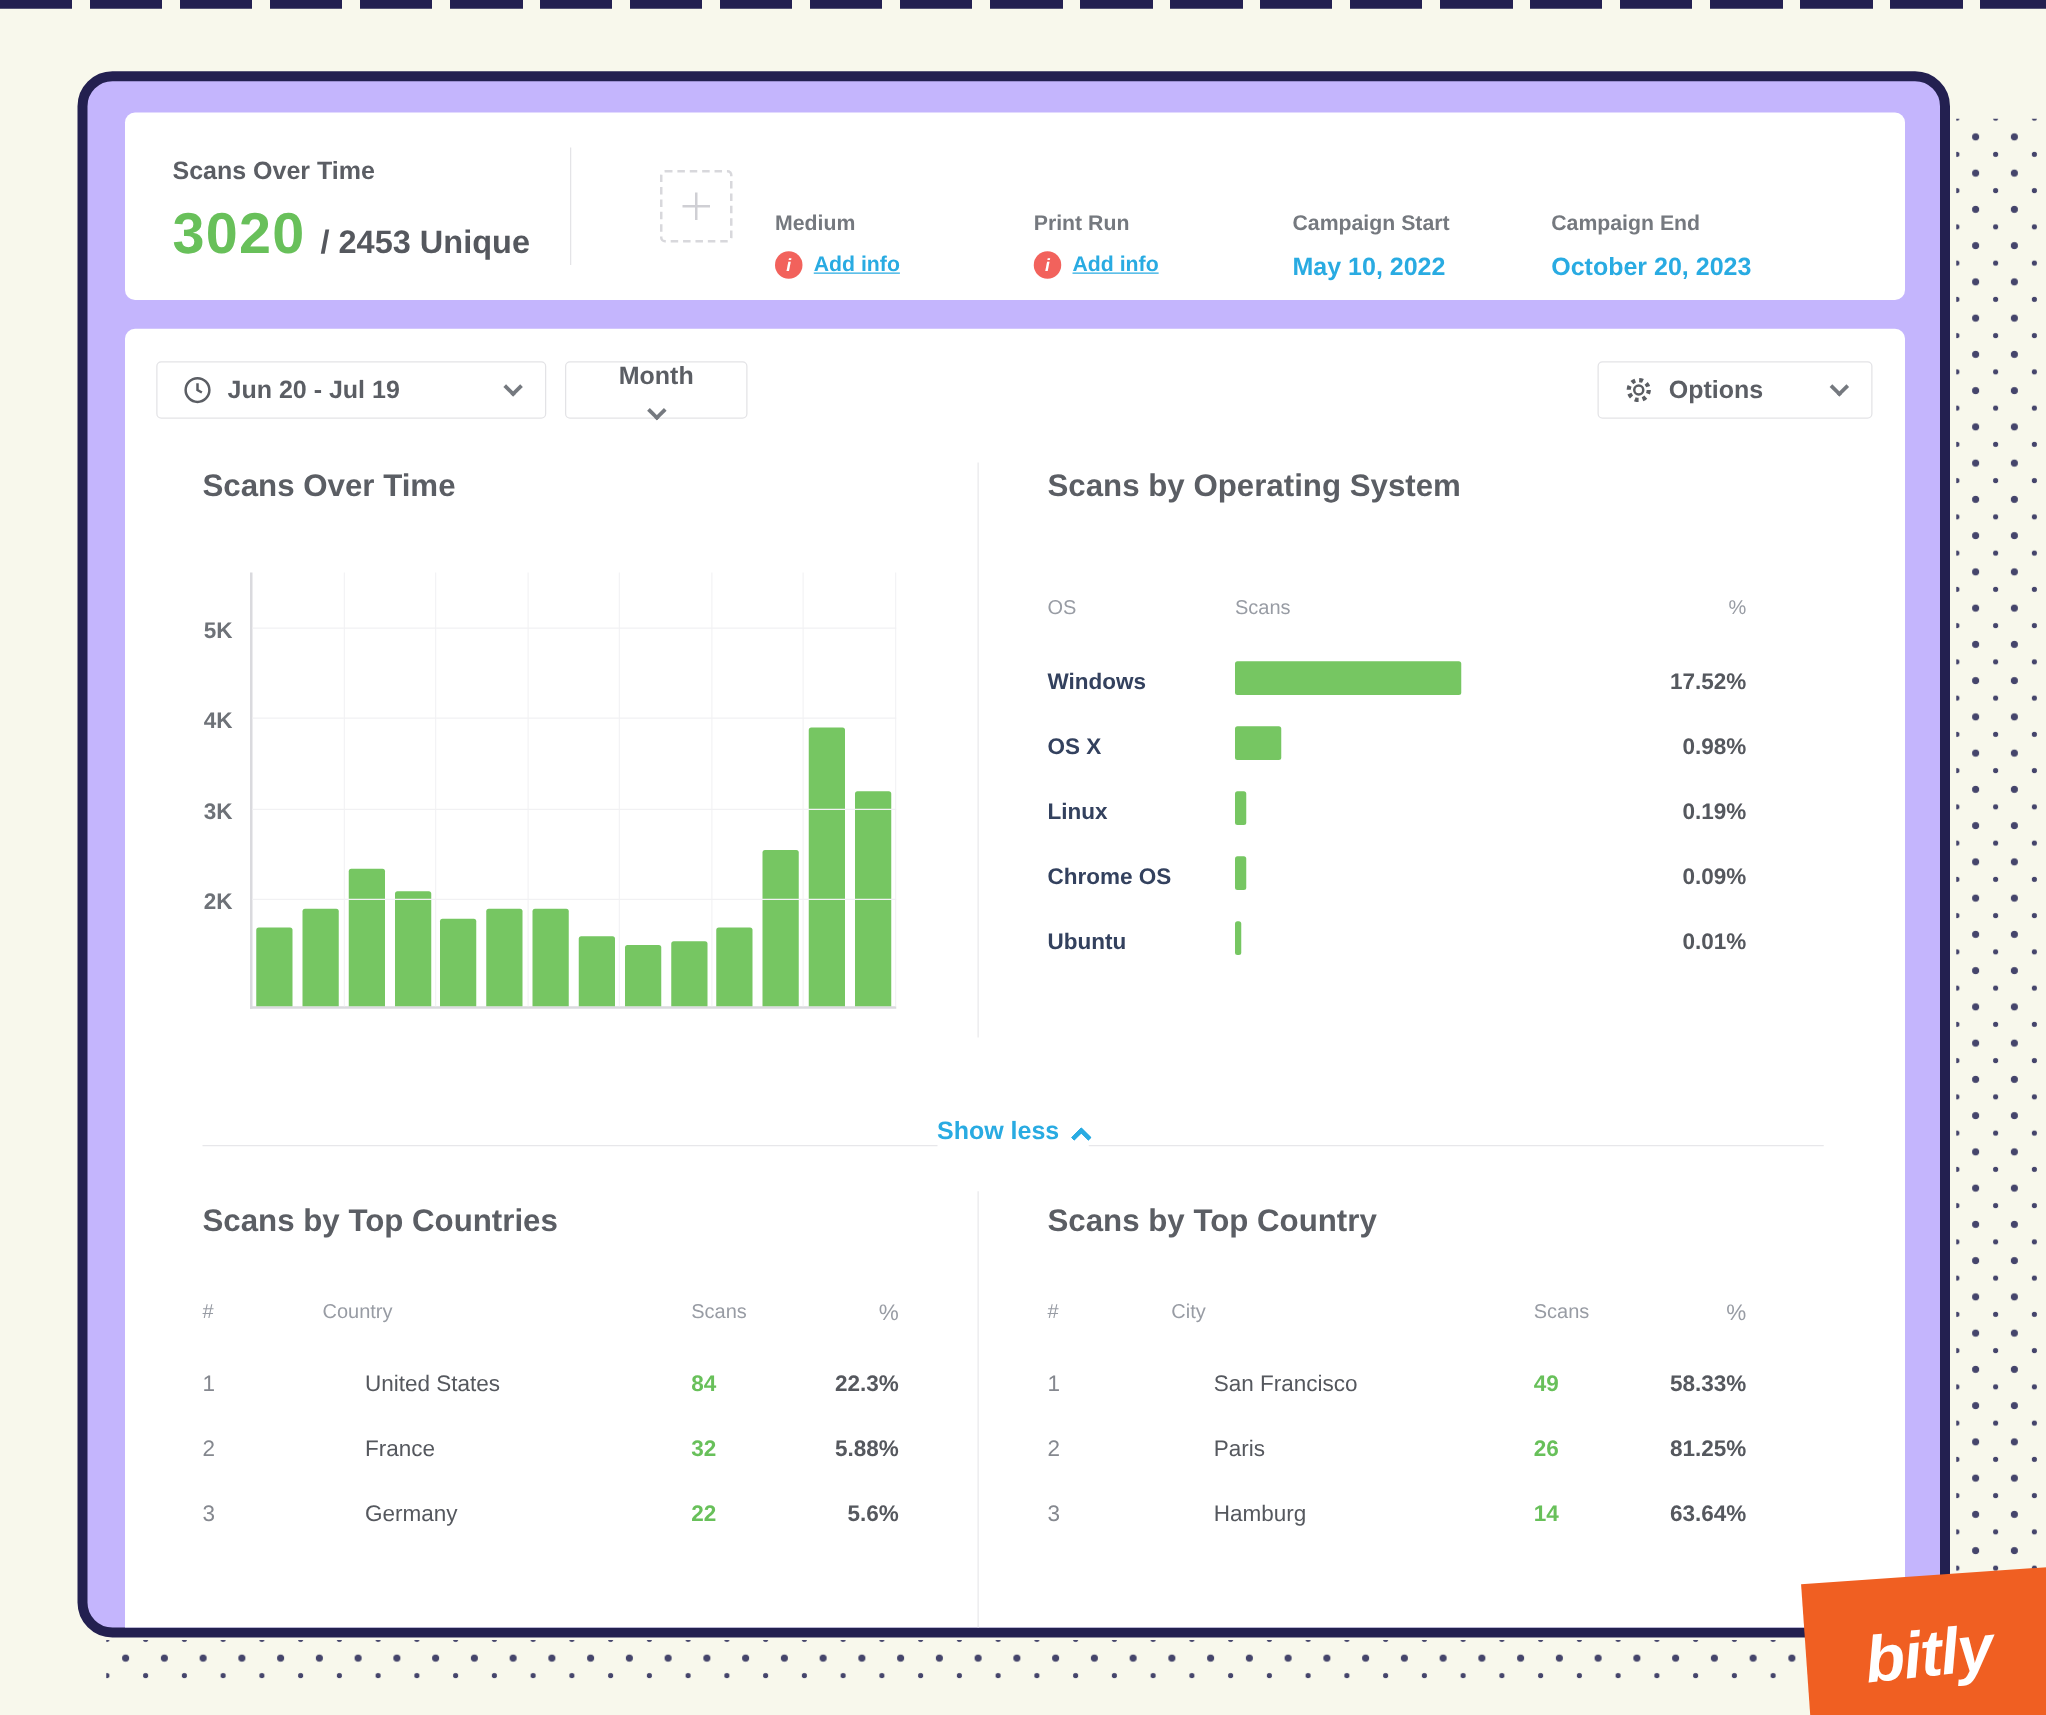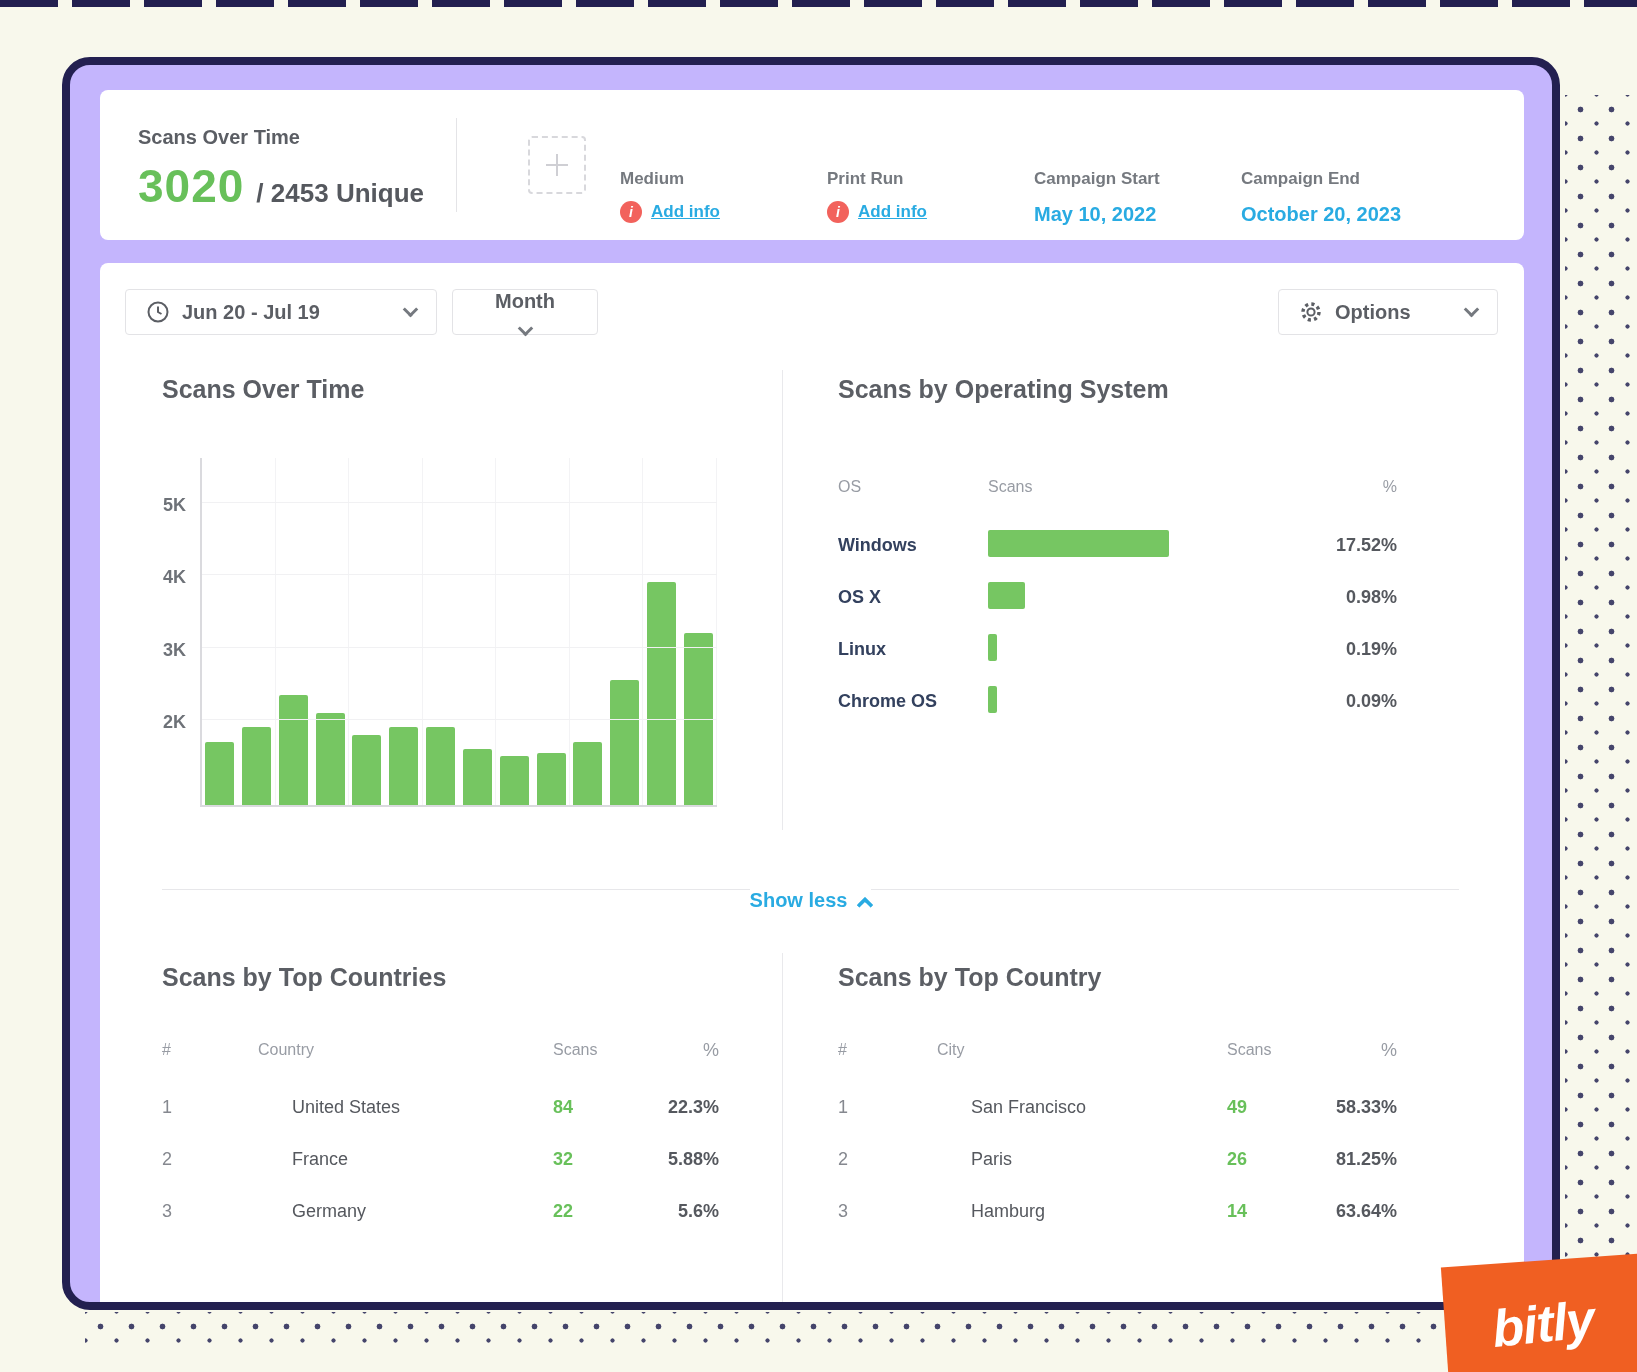--- a/index.html
+++ b/index.html
@@ -88,21 +88,21 @@
     font-size:16px; color:#989ca4; }
   .os-header .right, .os-row .right { text-align:right; }
   .os-rows { margin-top:13px; }
   .os-row { display:grid; grid-template-columns:150px 1fr 110px; height:52px; align-items:center; }
   .os-name { font-size:18px; font-weight:700; color:#33415e; }
   .os-bar { height:27px; background:#76c662; border-radius:2px; }
   .os-pct { font-size:18px; font-weight:700; color:#55585e; }
 
   
   .show-less-row { position:absolute; left:62px; top:626px; width:1297px; height:28px;
-    display:flex; align-items:flex-start; }
+    display:flex; align-items:flex-end; }
   .show-less-row .line { flex:1; height:1px; background:#e7e7ea; }
   .show-less { display:flex; align-items:center; gap:12px; cursor:pointer; }
   .show-less-label { font-size:20px; font-weight:700; color:#29abe2; }
   .chev-up { width:12px; height:12px; border-right:4px solid #29abe2; border-bottom:4px solid #29abe2;
     transform:rotate(-135deg); margin-top:8px; border-radius:1px; }
 
   
   .btm-table { position:absolute; top:770px; }
   .tbl-countries { left:62px; width:557px; }
   .tbl-cities { left:738px; width:559px; }
@@ -262,20 +262,25 @@
           <div class="os-row">
             <span class="os-name">Linux</span>
             <span><span class="os-bar" style="display:inline-block;width:9px"></span></span>
             <span class="os-pct right">0.19%</span>
           </div>
           <div class="os-row">
             <span class="os-name">Chrome OS</span>
             <span><span class="os-bar" style="display:inline-block;width:9px"></span></span>
             <span class="os-pct right">0.09%</span>
           </div>
+          <div class="os-row">
+            <span class="os-name">Ubuntu</span>
+            <span><span class="os-bar" style="display:inline-block;width:5px"></span></span>
+            <span class="os-pct right">0.01%</span>
+          </div>
         </div>
     </div>
 
     <div class="show-less-row">
       <span class="line"></span>
       <span class="show-less">
         <span class="show-less-label">Show less</span>
         <span class="chev-up"></span>
       </span>
       <span class="line"></span>

